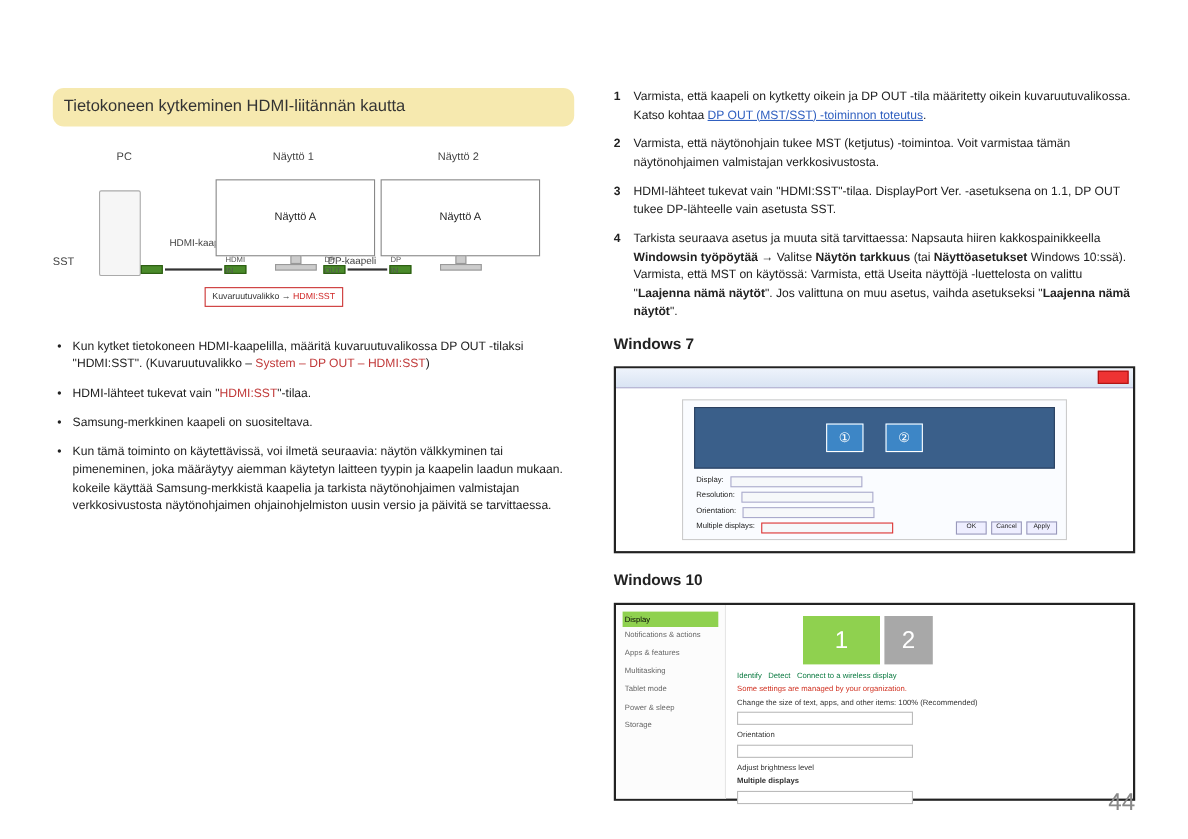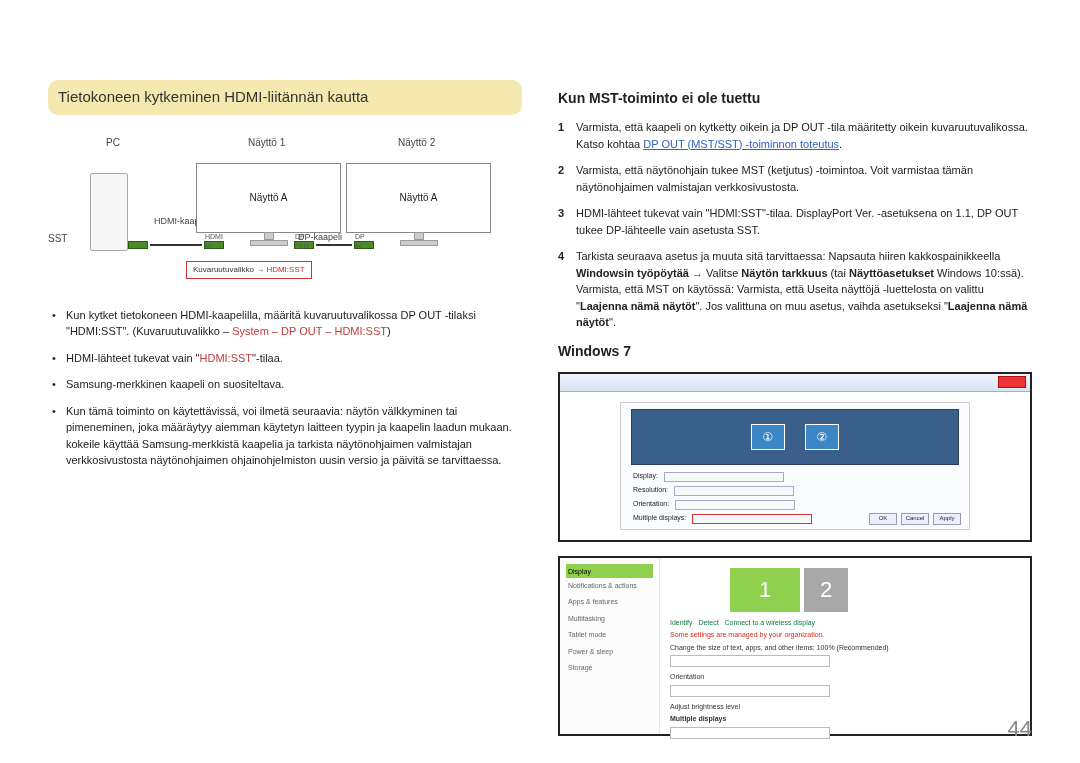--- a/index.html
+++ b/index.html
@@ -172,21 +172,20 @@
       <li>
         <span>Samsung-merkkinen kaapeli on suositeltava.</span>
       </li>
       <li>
         <span>Kun tämä toiminto on käytettävissä, voi ilmetä seuraavia: näytön välkkyminen tai pimeneminen, joka määräytyy aiemman käytetyn laitteen tyypin ja kaapelin laadun mukaan. kokeile käyttää Samsung-merkkistä kaapelia ja tarkista näytönohjaimen valmistajan verkkosivustosta näytönohjaimen ohjainohjelmiston uusin versio ja päivitä se tarvittaessa.</span>
       </li>
     </ul>
   </div>
 
   <div class="col">
-    <div class="sub-heading">Kun MST-toiminto ei ole tuettu</div>
 
     <ol class="steps">
       <li>
         <span class="num">1</span>
         <span class="body">
           <span>Varmista, että kaapeli on kytketty oikein ja DP OUT -tila määritetty oikein kuvaruutuvalikossa. Katso kohtaa </span><a class="link">DP OUT (MST/SST) -toiminnon toteutus</a><span>.</span>
         </span>
       </li>
       <li>
         <span class="num">2</span>
@@ -231,20 +230,21 @@
             <input disabled="" style="border: 1px solid rgb(221, 51, 51);">
           </div>
         <div class="win7-ok">
             <div>OK</div>
             <div>Cancel</div>
             <div>Apply</div>
           </div>
       </div>
     </div>
 
+    <div class="sub-heading">Windows 10</div>
     <div class="screenshot-box win10-box">
       <div class="win10-sidebar">
         <div class="item active">Display</div>
         <div class="item">Notifications &amp; actions</div>
         <div class="item">Apps &amp; features</div>
         <div class="item">Multitasking</div>
         <div class="item">Tablet mode</div>
         <div class="item">Power &amp; sleep</div>
         <div class="item">Storage</div>
       </div>

